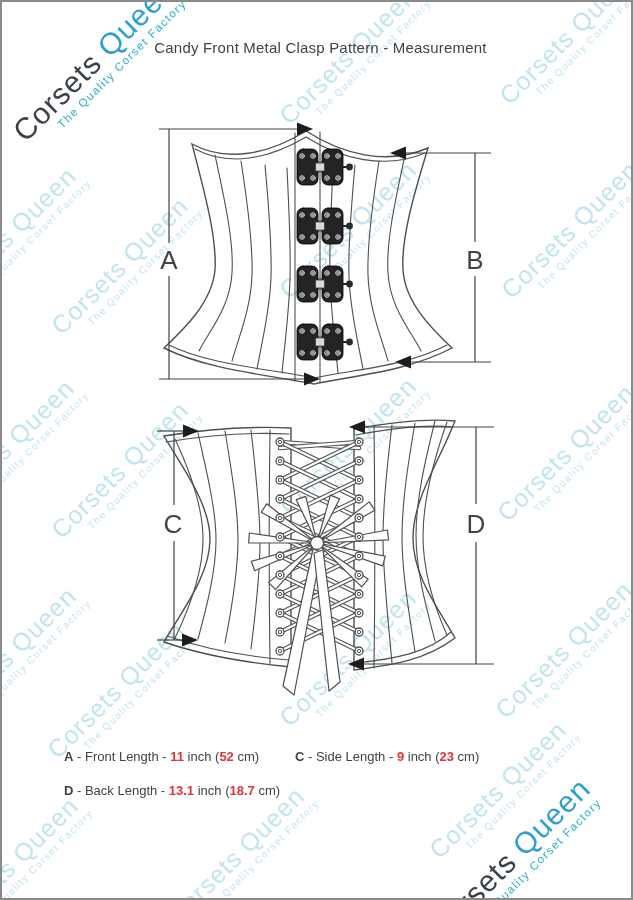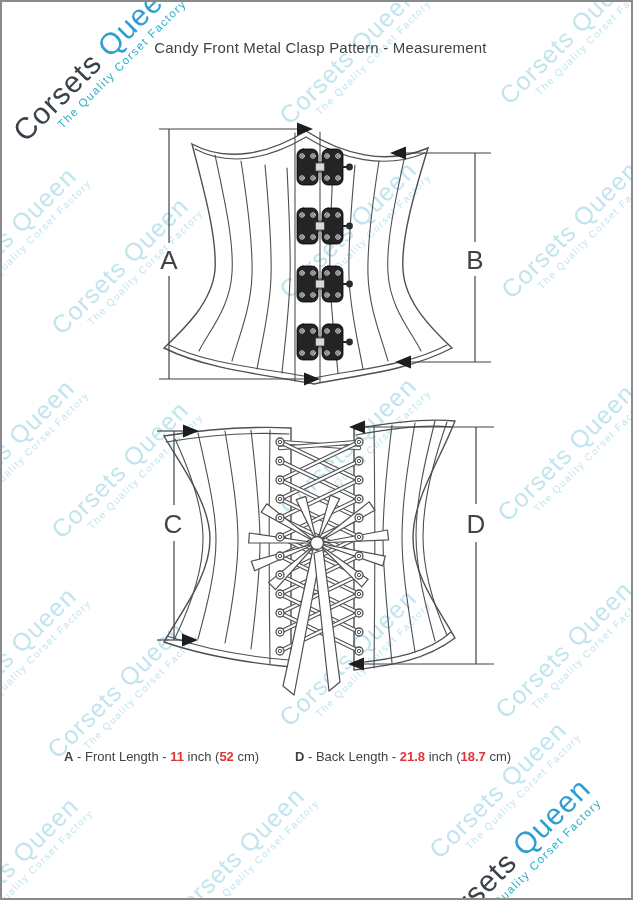--- a/index.html
+++ b/index.html
@@ -416,16 +416,17 @@
       <line x1="474" y1="425" x2="474" y2="502"></line>
       <line x1="474" y1="540" x2="474" y2="662"></line>
       <polygon points="347,425 363,418.5 363,431.5" fill="#1d1d1d" stroke="none"></polygon>
       <polygon points="346,662 362,655.5 362,668.5" fill="#1d1d1d" stroke="none"></polygon>
     </g>
     <text class="mlabel" x="474" y="522" text-anchor="middle" dominant-baseline="central">D</text>
   </svg>
 
   <div id="legend">
       <div class="m-item"><b class="m-key">A</b> - Front Length - <b class="m-val">11</b> inch (<b class="m-val">52</b> cm)</div>
-      <div class="m-item"><b class="m-key">D</b> - Back Length - <b class="m-val">21.8</b> inch (<b class="m-val">18.7</b> cm)</div>
+      <div class="m-item"><b class="m-key">C</b> - Side Length - <b class="m-val">9</b> inch (<b class="m-val">23</b> cm)</div>
+      <div class="m-item"><b class="m-key">D</b> - Back Length - <b class="m-val">13.1</b> inch (<b class="m-val">18.7</b> cm)</div>
     </div>
 
 </div>
 
 </body></html>

